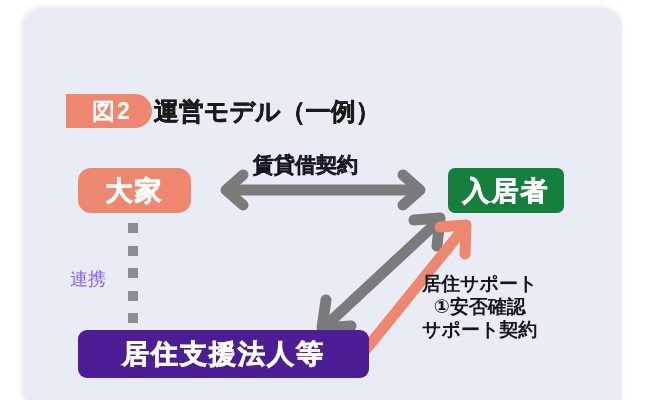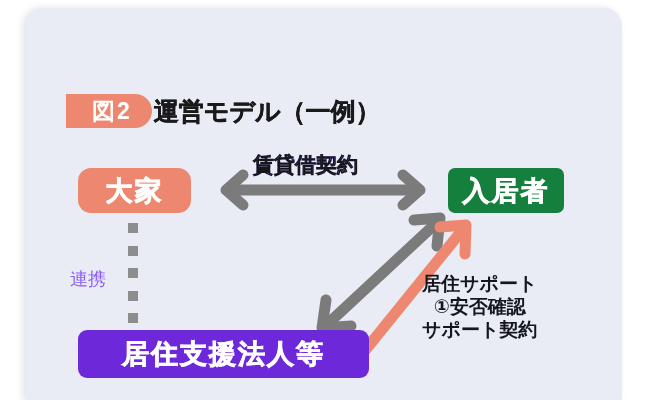--- a/index.html
+++ b/index.html
@@ -127,21 +127,21 @@
     font-size: 27px;
     letter-spacing: 2px;
     -webkit-text-stroke: 0.8px #ffffff;
   }
 
   .node-support-org {
     left: 52px;
     top: 322px;
     width: 291px;
     height: 48px;
-    background: #6d28d9;
+    background: #4c1d95;
     border-radius: 9px;
     font-size: 27px;
     letter-spacing: 2px;
     -webkit-text-stroke: 0.8px #ffffff;
   }
 
   
   .lbl {
     position: absolute;
     color: #8b5cf6;

